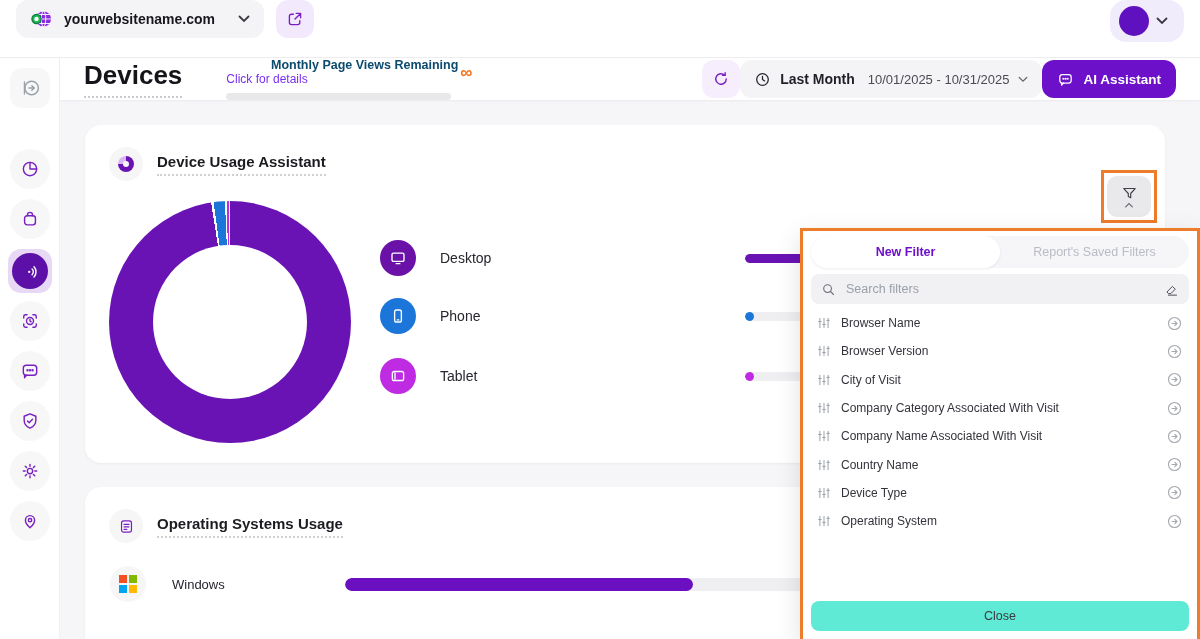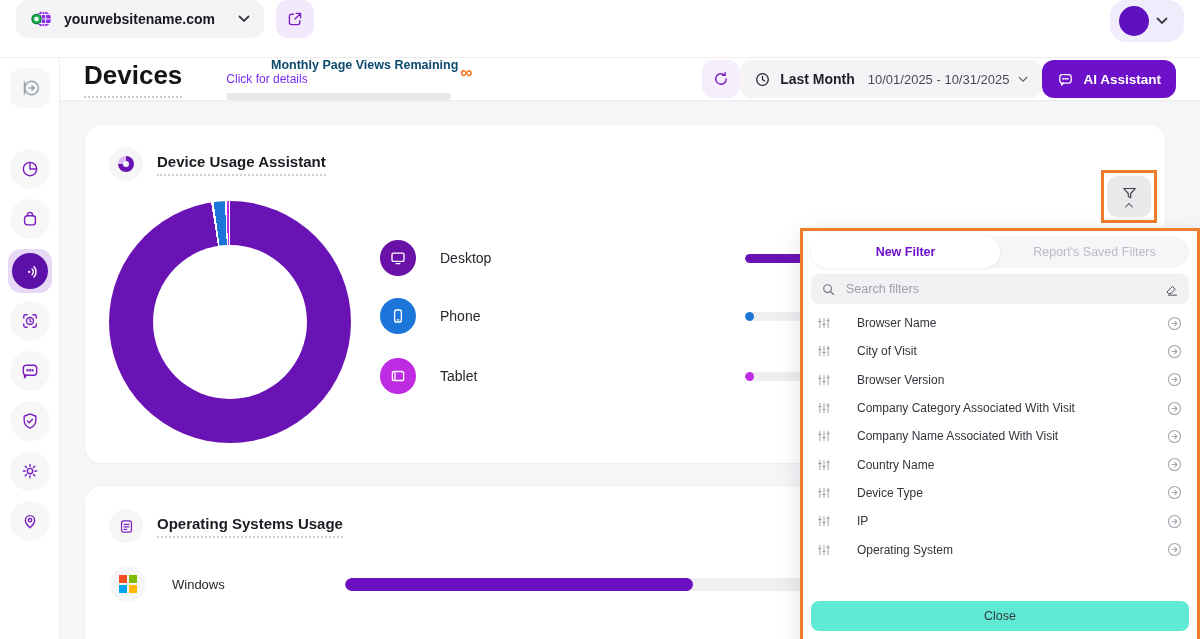--- a/index.html
+++ b/index.html
@@ -64,21 +64,21 @@
   .filter-panel{position:absolute;left:800px;top:228px;width:400px;height:414px;box-sizing:border-box;border:3px solid #ed7c2b;background:#fff;z-index:5;display:flex;flex-direction:column;box-shadow:0 8px 24px rgba(20,20,40,.12);}
   .fp-tabs{display:flex;margin:5px 8px 0;height:32px;background:#f6f6f8;border-radius:18px;}
   .fp-tab{flex:1;display:flex;align-items:center;justify-content:center;font-size:12.5px;cursor:pointer;}
   .fp-tab.active{background:#fff;border-radius:18px;color:#6d10c9;font-weight:bold;box-shadow:0 1px 3px rgba(20,20,40,.08);}
   .fp-tab.inactive{color:#b9bcc6;}
   .fp-search{margin:6px 8px 2px;height:30px;background:#f1f1f4;border-radius:8px;display:flex;align-items:center;padding:0 10px;gap:8px;}
   .fp-search input{flex:1;background:transparent;border:none;outline:none;font-size:12.5px;color:#33333b;font-family:Liberation Sans, sans-serif;}
   .fp-search input::placeholder{color:#9aa1ab;}
   .fp-list{flex:1;padding:3px 0 0;}
   .fp-row{height:28.3px;display:flex;align-items:center;padding:0 14px;gap:10px;cursor:pointer;}
-  .fp-label{font-size:12px;color:#33333b;flex:1;margin-left:16px;}
+  .fp-label{font-size:12px;color:#33333b;flex:1;}
   .fp-close{margin:4px 8px 8px;height:30px;background:#5eead4;border-radius:8px;display:flex;align-items:center;justify-content:center;font-size:12.5px;color:#3a3a42;cursor:pointer;}
   
   .win-icon-circle{position:absolute;left:25px;top:79px;width:36px;height:36px;border-radius:50%;background:#f6f6f7;display:flex;align-items:center;justify-content:center;}
   .win-logo{display:grid;grid-template-columns:8px 8px;grid-template-rows:8px 8px;gap:1.5px;}
   .win-sq{width:8px;height:8px;}
   .os-label{position:absolute;left:87px;top:90px;font-size:13px;color:#26262e;}
   .os-bar{position:absolute;left:260px;top:91px;width:695px;height:13px;border-radius:7px;background:#efeff1;overflow:hidden;}
   .os-fill{height:100%;border-radius:7px;background:#6a10c0;}
   .os-stats{position:absolute;right:10px;top:74px;text-align:right;}
   .os-pct{font-size:13px;font-weight:bold;color:#22222a;}
@@ -389,48 +389,48 @@
             <path d="M8.5 12h6.5M12.5 9l3 3-3 3"></path>
           </svg>
         </span>
     </div>
     <div class="fp-row">
       <span>
           <svg width="14" height="14" viewBox="0 0 24 24" fill="none" stroke="#9aa0a8" stroke-width="1.7" stroke-linecap="round">
             <path d="M5 4v16M12 4v16M19 4v16M2.8 9.5h4.4M9.8 14.5h4.4M16.8 7.5h4.4"></path>
           </svg>
         </span>
+      <span class="fp-label">Browser Version</span>
+      <span>
+          <svg width="17" height="17" viewBox="0 0 24 24" fill="none" stroke="#a6a9b0" stroke-width="1.6" stroke-linecap="round" stroke-linejoin="round">
+            <circle cx="12" cy="12" r="8.5"></circle>
+            <path d="M8.5 12h6.5M12.5 9l3 3-3 3"></path>
+          </svg>
+        </span>
+    </div>
+    <div class="fp-row">
+      <span>
+          <svg width="14" height="14" viewBox="0 0 24 24" fill="none" stroke="#9aa0a8" stroke-width="1.7" stroke-linecap="round">
+            <path d="M5 4v16M12 4v16M19 4v16M2.8 9.5h4.4M9.8 14.5h4.4M16.8 7.5h4.4"></path>
+          </svg>
+        </span>
       <span class="fp-label">City of Visit</span>
       <span>
           <svg width="17" height="17" viewBox="0 0 24 24" fill="none" stroke="#a6a9b0" stroke-width="1.6" stroke-linecap="round" stroke-linejoin="round">
             <circle cx="12" cy="12" r="8.5"></circle>
             <path d="M8.5 12h6.5M12.5 9l3 3-3 3"></path>
           </svg>
         </span>
     </div>
     <div class="fp-row">
       <span>
           <svg width="14" height="14" viewBox="0 0 24 24" fill="none" stroke="#9aa0a8" stroke-width="1.7" stroke-linecap="round">
             <path d="M5 4v16M12 4v16M19 4v16M2.8 9.5h4.4M9.8 14.5h4.4M16.8 7.5h4.4"></path>
           </svg>
         </span>
-      <span class="fp-label">Browser Version</span>
-      <span>
-          <svg width="17" height="17" viewBox="0 0 24 24" fill="none" stroke="#a6a9b0" stroke-width="1.6" stroke-linecap="round" stroke-linejoin="round">
-            <circle cx="12" cy="12" r="8.5"></circle>
-            <path d="M8.5 12h6.5M12.5 9l3 3-3 3"></path>
-          </svg>
-        </span>
-    </div>
-    <div class="fp-row">
-      <span>
-          <svg width="14" height="14" viewBox="0 0 24 24" fill="none" stroke="#9aa0a8" stroke-width="1.7" stroke-linecap="round">
-            <path d="M5 4v16M12 4v16M19 4v16M2.8 9.5h4.4M9.8 14.5h4.4M16.8 7.5h4.4"></path>
-          </svg>
-        </span>
       <span class="fp-label">Company Category Associated With Visit</span>
       <span>
           <svg width="17" height="17" viewBox="0 0 24 24" fill="none" stroke="#a6a9b0" stroke-width="1.6" stroke-linecap="round" stroke-linejoin="round">
             <circle cx="12" cy="12" r="8.5"></circle>
             <path d="M8.5 12h6.5M12.5 9l3 3-3 3"></path>
           </svg>
         </span>
     </div>
     <div class="fp-row">
       <span>
@@ -460,34 +460,20 @@
           </svg>
         </span>
     </div>
     <div class="fp-row">
       <span>
           <svg width="14" height="14" viewBox="0 0 24 24" fill="none" stroke="#9aa0a8" stroke-width="1.7" stroke-linecap="round">
             <path d="M5 4v16M12 4v16M19 4v16M2.8 9.5h4.4M9.8 14.5h4.4M16.8 7.5h4.4"></path>
           </svg>
         </span>
       <span class="fp-label">Device Type</span>
-      <span>
-          <svg width="17" height="17" viewBox="0 0 24 24" fill="none" stroke="#a6a9b0" stroke-width="1.6" stroke-linecap="round" stroke-linejoin="round">
-            <circle cx="12" cy="12" r="8.5"></circle>
-            <path d="M8.5 12h6.5M12.5 9l3 3-3 3"></path>
-          </svg>
-        </span>
-    </div>
-    <div class="fp-row">
-      <span>
-          <svg width="14" height="14" viewBox="0 0 24 24" fill="none" stroke="#9aa0a8" stroke-width="1.7" stroke-linecap="round">
-            <path d="M5 4v16M12 4v16M19 4v16M2.8 9.5h4.4M9.8 14.5h4.4M16.8 7.5h4.4"></path>
-          </svg>
-        </span>
-      <span class="fp-label">IP</span>
       <span>
           <svg width="17" height="17" viewBox="0 0 24 24" fill="none" stroke="#a6a9b0" stroke-width="1.6" stroke-linecap="round" stroke-linejoin="round">
             <circle cx="12" cy="12" r="8.5"></circle>
             <path d="M8.5 12h6.5M12.5 9l3 3-3 3"></path>
           </svg>
         </span>
     </div>
     <div class="fp-row">
       <span>
           <svg width="14" height="14" viewBox="0 0 24 24" fill="none" stroke="#9aa0a8" stroke-width="1.7" stroke-linecap="round">

